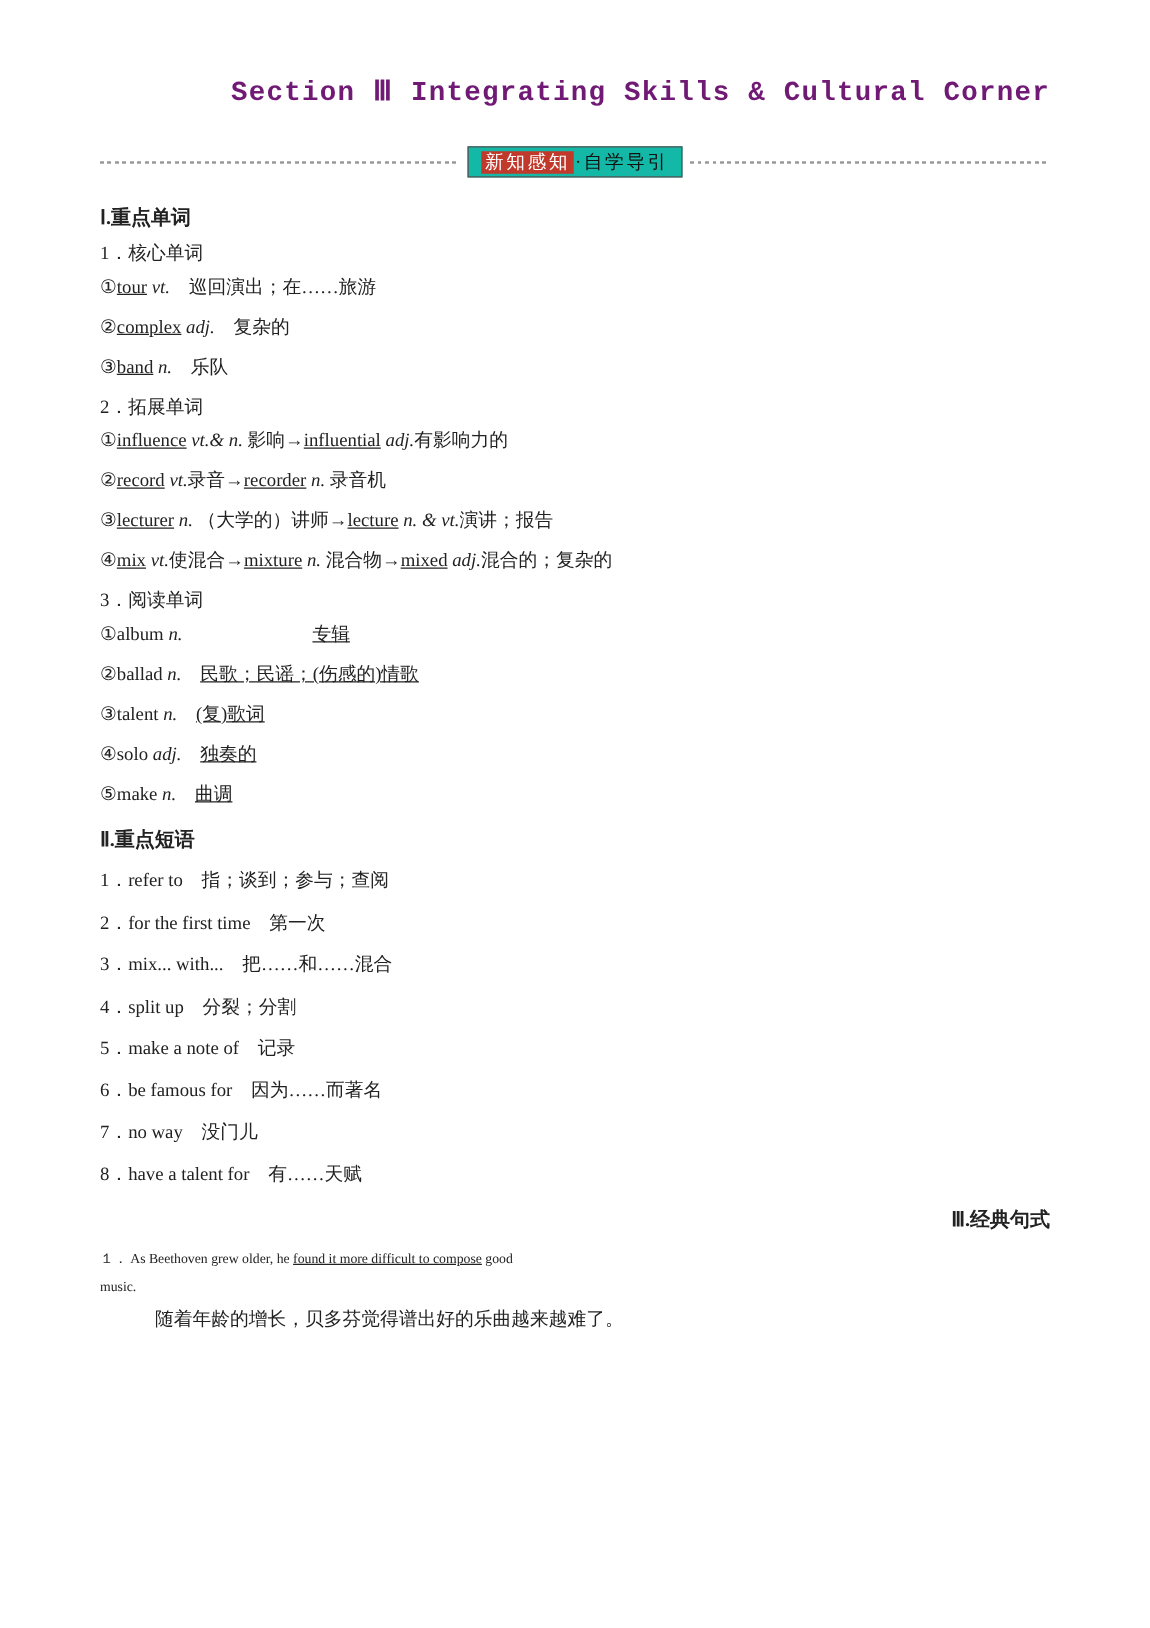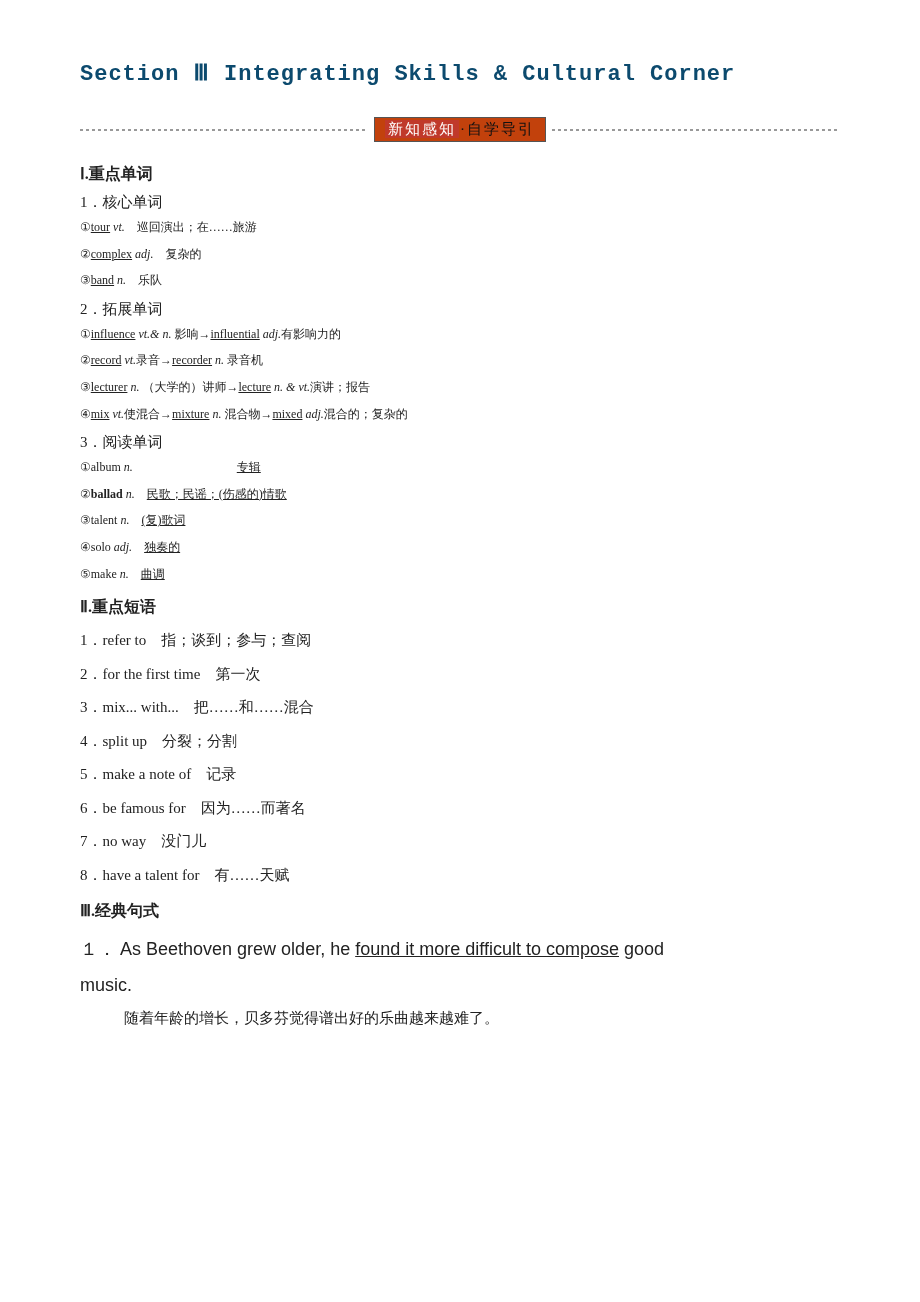--- a/index.html
+++ b/index.html
@@ -10,43 +10,43 @@
     body {
       background: #fff;
       font-family: "SimSun", "宋体", serif;
       font-size: 16px;
       color: #222;
       width: 920px;
       min-height: 1302px;
       padding: 60px 80px 60px 80px;
     }
     .page-title {
-      text-align: left;
-      color: #0c4a6e;
+      text-align: right;
+      color: #701a75;
       font-family: "Courier New", Courier, monospace;
       font-size: 22px;
       font-weight: bold;
       letter-spacing: 1px;
       margin-bottom: 30px;
     }
     .banner-row {
       display: flex;
       align-items: center;
       margin-bottom: 22px;
     }
     .banner-line {
       flex: 1;
       border-top: 2px solid #aaa;
       background: repeating-linear-gradient(90deg, #aaa 0px, #aaa 4px, transparent 4px, transparent 8px);
       height: 2px;
       border: none;
       background: repeating-linear-gradient(90deg, #999 0px, #999 3px, transparent 3px, transparent 6px);
     }
     .banner-text {
-      background: #c2410c;
+      background: #14b8a6;
       border: 1.5px solid #555;
       padding: 2px 10px;
       font-size: 15px;
       color: #111;
       margin: 0 6px;
       letter-spacing: 2px;
       font-family: "SimSun", "宋体", serif;
     }
     .banner-text .highlight {
       background: #c0392b;
@@ -60,21 +60,21 @@
       color: #222;
       margin: 10px 0 8px 0;
     }
     .sub-heading {
       font-size: 15px;
       color: #222;
       margin: 8px 0 4px 0;
     }
     .entry {
       margin: 5px 0 5px 0;
-      font-size: 12px;
+      font-size: 15px;
       line-height: 1.8;
       font-family: "SimSun", "宋体", serif;
     }
     .entry .en {
       font-family: "Times New Roman", Times, serif;
       text-decoration: underline;
     }
     .entry .pos {
       font-style: italic;
       font-family: "Times New Roman", Times, serif;
@@ -88,22 +88,22 @@
       line-height: 1.9;
       font-family: "SimSun", "宋体", serif;
     }
     .phrase-entry .en-phrase {
       font-family: "Times New Roman", Times, serif;
     }
     .classic-section {
       margin-top: 10px;
     }
     .classic-sentence {
-      font-family: Liberation Sans, sans-serif;
-      font-size: 18px;
+      font-family: Liberation Serif, serif;
+      font-size: 11px;
       line-height: 1.9;
       margin: 6px 0 2px 0;
     }
     .classic-sentence .underline-part {
       text-decoration: underline;
     }
     .classic-translation {
       font-family: "SimSun", "宋体", serif;
       font-size: 15px;
       margin: 2px 0 6px 20px;
@@ -161,21 +161,21 @@
   <span class="num-circle">④</span><span class="en">mix</span> <span class="pos">vt.</span><span class="cn">使混合→</span><span class="en">mixture</span> <span class="pos">n.</span> <span class="cn">混合物→</span><span class="en">mixed</span> <span class="pos">adj.</span><span class="cn">混合的；复杂的</span>
 </div>
 
 <div class="sub-heading">3．阅读单词</div>
 
 <div class="entry album-line">
   <span><span class="num-circle">①</span><span style="font-family:'Times New Roman',serif;">album</span> <span class="pos">n.</span></span>
   <span style="text-decoration:underline;text-align:center;">专辑</span>
 </div>
 <div class="entry">
-  <span class="num-circle">②</span><span style="font-family:'Times New Roman',serif;font-weight:bold;">ballad</span> <span class="pos">n.</span>　<span style="text-decoration:underline;">民歌；民谣；(伤感的)情歌</span>
+  <span class="num-circle">②</span><span style="font-family:'Times New Roman',serif;">ballad</span> <span class="pos">n.</span>　<span style="text-decoration:underline;">民歌；民谣；(伤感的)情歌</span>
 </div>
 <div class="entry">
   <span class="num-circle">③</span><span style="font-family:'Times New Roman',serif;">talent</span> <span class="pos">n.</span>　<span style="text-decoration:underline;">(复)歌词</span>
 </div>
 <div class="entry">
   <span class="num-circle">④</span><span style="font-family:'Times New Roman',serif;">solo</span> <span class="pos">adj.</span>　<span style="text-decoration:underline;">独奏的</span>
 </div>
 <div class="entry">
   <span class="num-circle">⑤</span><span style="font-family:'Times New Roman',serif;">make</span> <span class="pos">n.</span>　<span style="text-decoration:underline;">曲调</span>
 </div>
@@ -184,21 +184,21 @@
 
 <div class="phrase-entry">1．<span class="en-phrase">refer to</span>　指；谈到；参与；查阅</div>
 <div class="phrase-entry">2．<span class="en-phrase">for the first time</span>　第一次</div>
 <div class="phrase-entry">3．<span class="en-phrase">mix... with...</span>　把……和……混合</div>
 <div class="phrase-entry">4．<span class="en-phrase">split up</span>　分裂；分割</div>
 <div class="phrase-entry">5．<span class="en-phrase">make a note of</span>　记录</div>
 <div class="phrase-entry">6．<span class="en-phrase">be famous for</span>　因为……而著名</div>
 <div class="phrase-entry">7．<span class="en-phrase">no way</span>　没门儿</div>
 <div class="phrase-entry">8．<span class="en-phrase">have a talent for</span>　有……天赋</div>
 
-<div class="section-heading" style="margin-top:12px;">Ⅲ.经典句式</div>
+<div class="section-heading" style="margin-top:12px;text-align:right;">Ⅲ.经典句式</div>
 
 <div class="classic-section">
   <div class="classic-sentence">
     <span>１．</span>
     <span>As Beethoven grew older, he </span><span class="underline-part">found it more difficult to compose</span><span> good</span>
   </div>
   <div class="classic-sentence" style="margin-top:0; padding-left: 0;">
     <span>music.</span>
   </div>
   <div class="classic-translation">随着年龄的增长，贝多芬觉得谱出好的乐曲越来越难了。</div>

